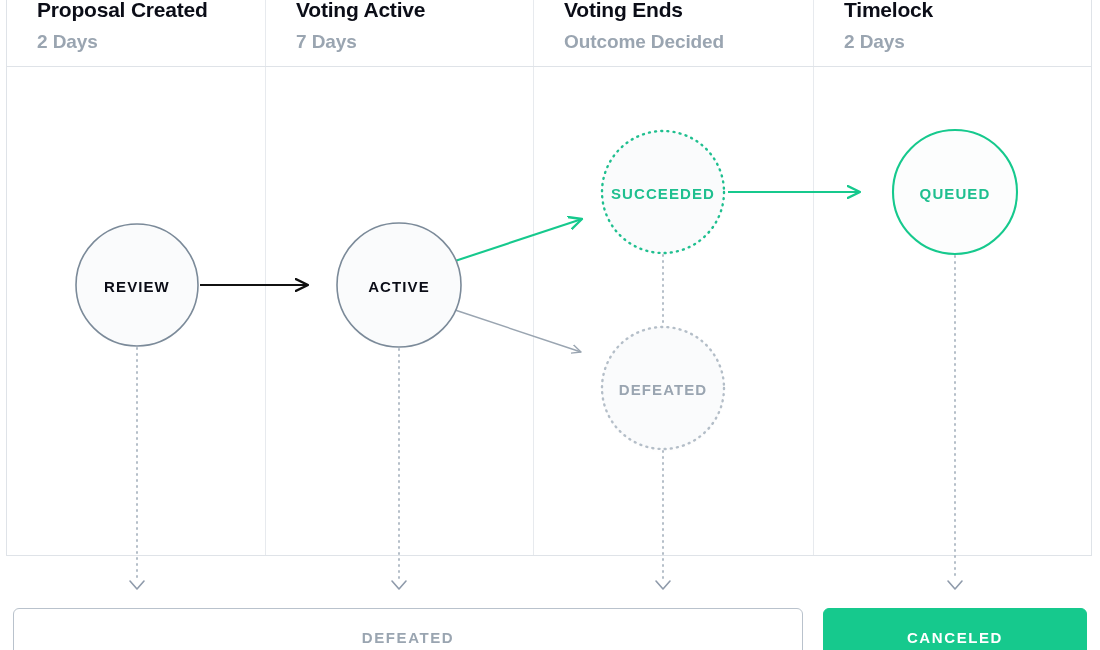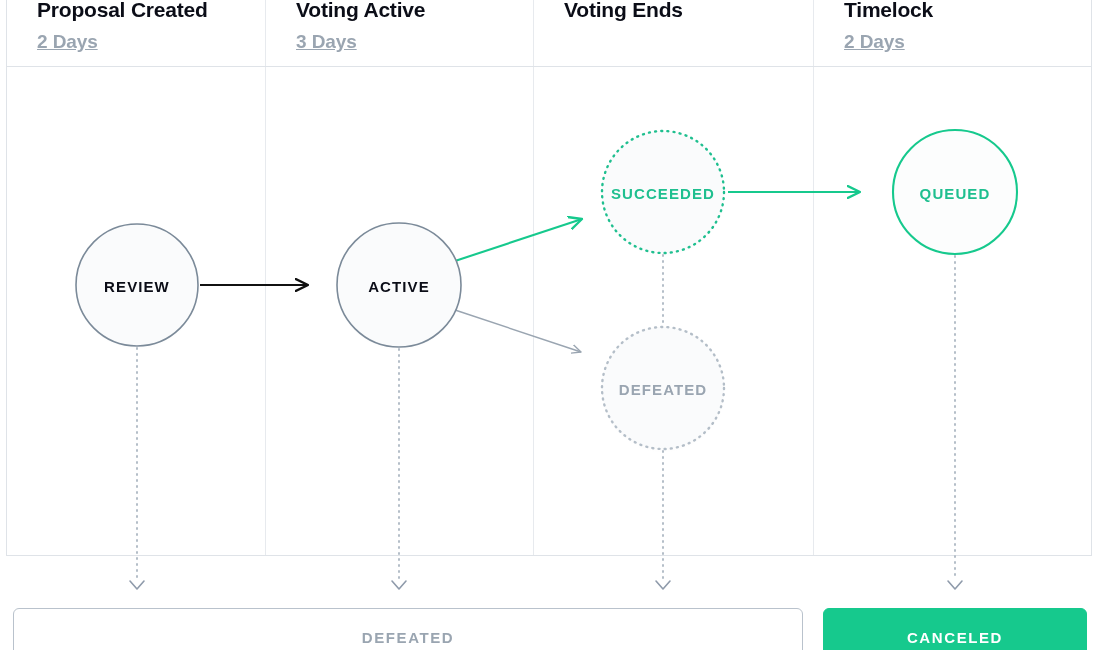--- a/index.html
+++ b/index.html
@@ -65,21 +65,20 @@
     white-space: nowrap;
   }
   .header-sub {
     margin-top: 7px;
     font-size: 19px;
     font-weight: bold;
     color: #9aa5b1;
     letter-spacing: -0.1px;
     line-height: 24px;
     white-space: nowrap;
-    text-decoration: underline;
   }
 
   
   #body-cols {
     position: absolute;
     left: 0;
     top: 106px;
     right: 0;
     bottom: 0;
     display: flex;
@@ -161,24 +160,25 @@
 
   <div id="panel">
 
     <div id="header-row">
       <div class="header-cell hc-1">
         <div class="header-title">Proposal Created</div>
         <div class="header-sub">2 Days</div>
       </div>
       <div class="header-cell hc-2">
         <div class="header-title">Voting Active</div>
-        <div class="header-sub">3 Days</div>
+        <div class="header-sub">7 Days</div>
       </div>
       <div class="header-cell hc-3">
         <div class="header-title">Voting Ends</div>
+        <div class="header-sub">Outcome Decided</div>
       </div>
       <div class="header-cell hc-4">
         <div class="header-title">Timelock</div>
         <div class="header-sub">2 Days</div>
       </div>
     </div>
 
     <div id="body-cols">
       <div class="body-col bc-1"></div>
       <div class="body-col bc-2"></div>

